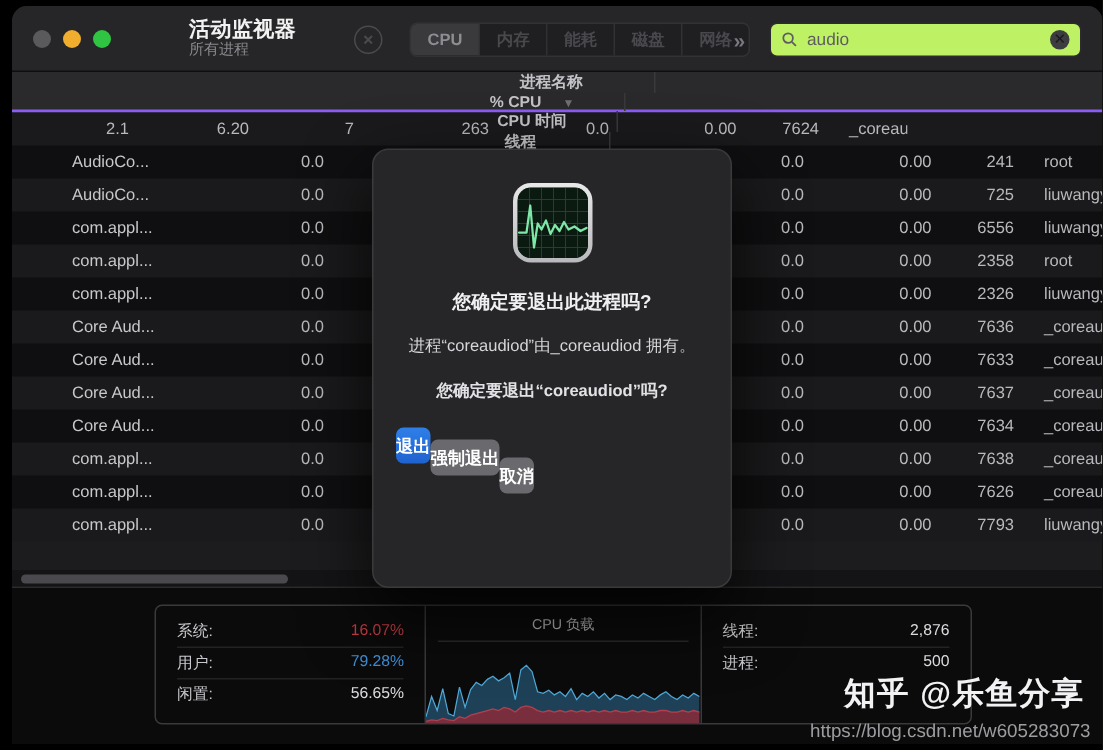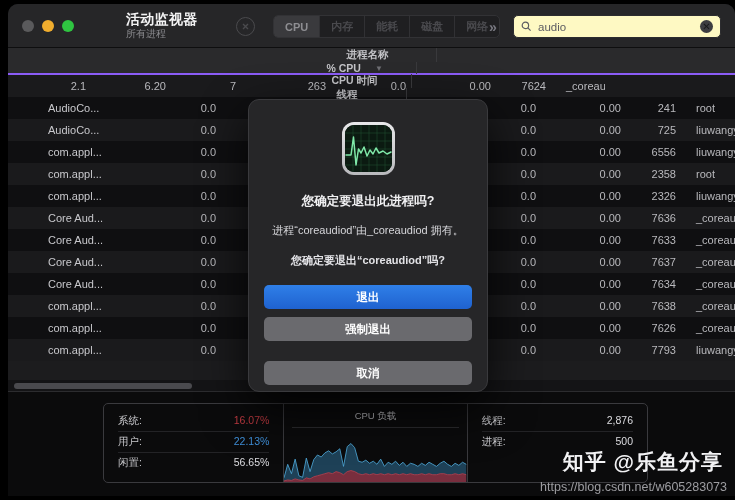--- a/index.html
+++ b/index.html
@@ -79,21 +79,21 @@
   .chevrons {
     position: absolute; left: 481px; top: 15px;
     color: #787880; font-size: 14px; font-weight: bold;
     letter-spacing: -2px;
   }
 
   
   .search {
     position: absolute; left: 505px; top: 11px;
     width: 208px; height: 23px;
-    background: #fef9c3;
+    background: #bef264;
     border: 1px solid #2c2c2f;
     border-radius: 5px;
     display: flex; align-items: center;
   }
   .search-icon { margin-left: 7px; display: flex; }
   .search-input {
     flex: 1;
     background: transparent; border: none; outline: none;
     color: #5d5d62; font-size: 11.5px;
     font-family: "Liberation Sans", sans-serif;
@@ -261,21 +261,21 @@
     color: #d6d6da; font-size: 11px;
   }
   .dlg-body2 {
     margin-top: 15px;
     color: #e2e2e6; font-size: 11px; font-weight: bold;
   }
 
   .dlg-btns {
     margin-top: 17px;
     width: 208px;
-    display: flex; flex-direction: column;
+    display: flex; flex-direction: row;
   }
   .dlg-btn {
     height: 24px;
     border-radius: 5px;
     display: flex; align-items: center; justify-content: center;
     font-size: 11.5px; font-weight: bold;
     color: #ffffff;
     border: none;
     font-family: "Liberation Sans", sans-serif;
   }
@@ -515,21 +515,21 @@
   <div class="bottom">
     <div class="statbox">
 
       <div class="stat-col">
         <div class="stat-row">
           <span class="stat-label">系统:</span>
           <span class="stat-val sys">16.07%</span>
         </div>
         <div class="stat-row">
           <span class="stat-label">用户:</span>
-          <span class="stat-val usr">22.13%</span>
+          <span class="stat-val usr">79.28%</span>
         </div>
         <div class="stat-row">
           <span class="stat-label">闲置:</span>
           <span class="stat-val">56.65%</span>
         </div>
       </div>
 
       <div class="stat-col mid">
         <div class="graph-title">CPU 负载</div>
         <div class="graph-area">

